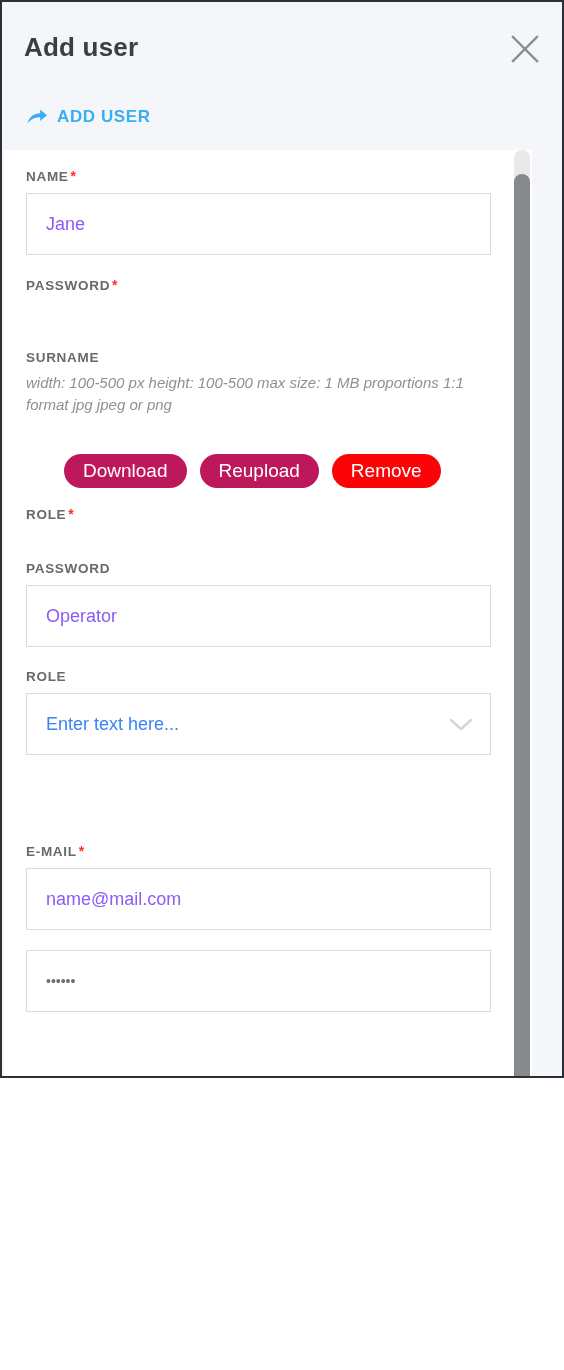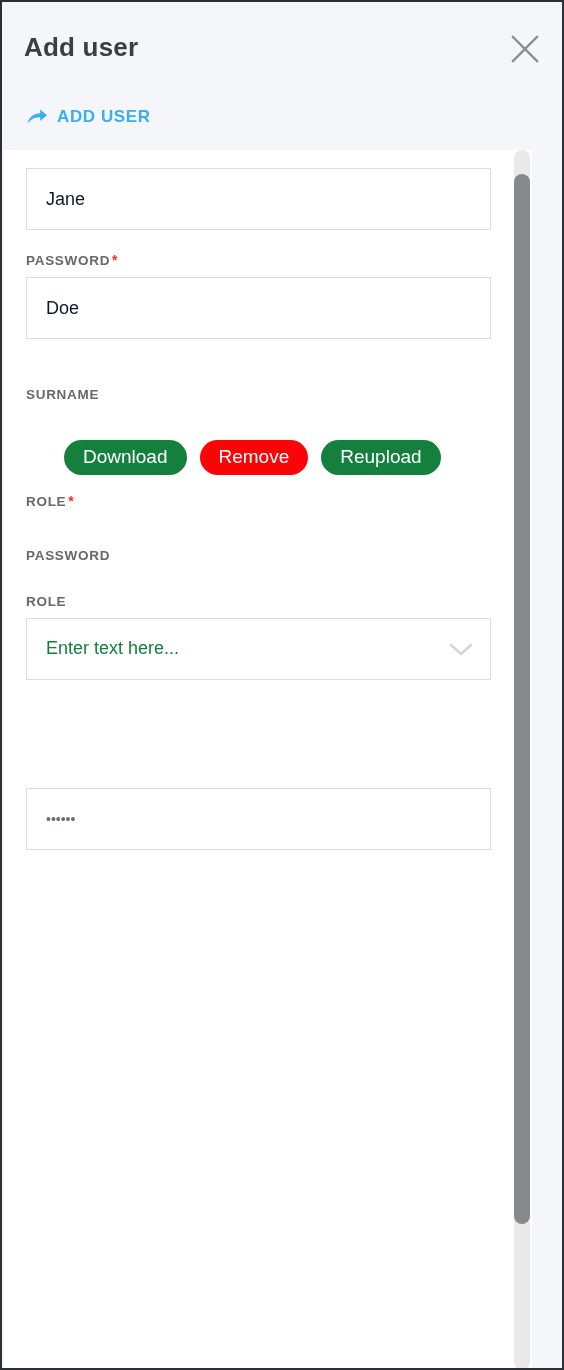--- a/index.html
+++ b/index.html
@@ -6,21 +6,21 @@
     margin: 0;
     padding: 0;
     background: #ffffff;
   }
   body {
     font-family: "Liberation Sans", sans-serif;
   }
   .screen {
     position: relative;
     width: 564px;
-    height: 1370px;
+    height: 1078px;
     box-sizing: border-box;
     background: #f4f6fa;
     border: 2px solid #2b2f36;
     overflow: hidden;
   }
 
   
   .header {
     position: absolute;
     left: 2px;
@@ -103,23 +103,23 @@
     position: relative;
     box-sizing: border-box;
     width: 465px;
     height: 62px;
     border: 1px solid #dcdcdc;
     background: #ffffff;
     display: flex;
     align-items: center;
     padding-left: 19px;
     font-size: 18px;
-    color: #0f172a;
-  }
-  .input-box.placeholder-text { color: #15803d; }
+    color: #8b5cf6;
+  }
+  .input-box.placeholder-text { color: #3b82f6; }
   .input-gap { height: 22px; }
 
   .chevron {
     position: absolute;
     right: 16px;
     top: 50%;
     transform: translateY(-50%);
     width: 26px;
     height: 16px;
   }
@@ -143,21 +143,21 @@
     border: none;
     border-radius: 20px;
     color: #ffffff;
     font-family: "Liberation Sans", sans-serif;
     font-size: 19px;
     font-weight: normal;
     padding: 6px 19px 7px 19px;
     cursor: pointer;
     line-height: 1.15;
   }
-  .pill.blue { background: #15803d; }
+  .pill.blue { background: #be185d; }
   .pill.red  { background: #fb0408; }
 
   
   .scrollbar-track {
     position: absolute;
     left: 512px;
     top: 148px;
     width: 16px;
     height: 1220px;
     background: #e9e9e9;
@@ -197,79 +197,91 @@
         </svg>
       </span>
       <span class="label">ADD USER</span>
     </div>
   </div>
 
   <div class="content-panel">
     <div class="form">
 
       <div class="field">
+        <div class="field-label">
+          <span>NAME</span><span class="req">*</span>
+        </div>
         <div class="input-box">
           <span>Jane</span>
         </div>
       </div>
       <div class="input-gap"></div>
 
       <div class="field">
         <div class="field-label">
           <span>PASSWORD</span><span class="req">*</span>
         </div>
-        <div class="input-box">
-          <span>Doe</span>
-        </div>
       </div>
       <div class="input-gap"></div>
 
       <div class="input-gap" style="height:26px"></div>
 
       <div class="field">
         <div class="field-label">
           <span>SURNAME</span>
         </div>
+        <div class="avatar-hint">width: 100-500 px height: 100-500 max size: 1 MB proportions 1:1 format jpg jpeg or png</div>
         <div class="avatar-actions">
           <button class="pill blue">Download</button>
+          <button class="pill blue">Reupload</button>
           <button class="pill red">Remove</button>
-          <button class="pill blue">Reupload</button>
         </div>
       </div>
       <div class="input-gap" style="height:18px"></div>
 
       <div class="field">
         <div class="field-label">
           <span>ROLE</span><span class="req">*</span>
         </div>
       </div>
       <div class="input-gap" style="height:30px"></div>
 
       <div class="field">
         <div class="field-label">
           <span>PASSWORD</span>
+        </div>
+        <div class="input-box">
+          <span>Operator</span>
         </div>
       </div>
       <div class="input-gap"></div>
 
       <div class="field">
         <div class="field-label">
           <span>ROLE</span>
         </div>
         <div class="input-box placeholder-text">
           <span>Enter text here...</span>
           <span class="chevron">
             <svg width="26" height="16" viewBox="0 0 26 16">
               <polyline points="3,4 13,13 23,4" fill="none" stroke="#d2d5d9" stroke-width="2.4" stroke-linecap="round" stroke-linejoin="round"></polyline>
             </svg>
           </span>
         </div>
       </div>
       <div class="input-gap" style="height:88px"></div>
 
+      <div class="field">
+        <div class="field-label">
+          <span>E-MAIL</span><span class="req">*</span>
+        </div>
+        <div class="input-box">
+          <span>name@mail.com</span>
+        </div>
+      </div>
       <div class="input-gap" style="height:20px"></div>
 
       <div class="field">
         <div class="input-box" style="font-size:14px;color:#6b6e72;">
           <span>••••••</span>
         </div>
       </div>
 
     </div>
   </div>

